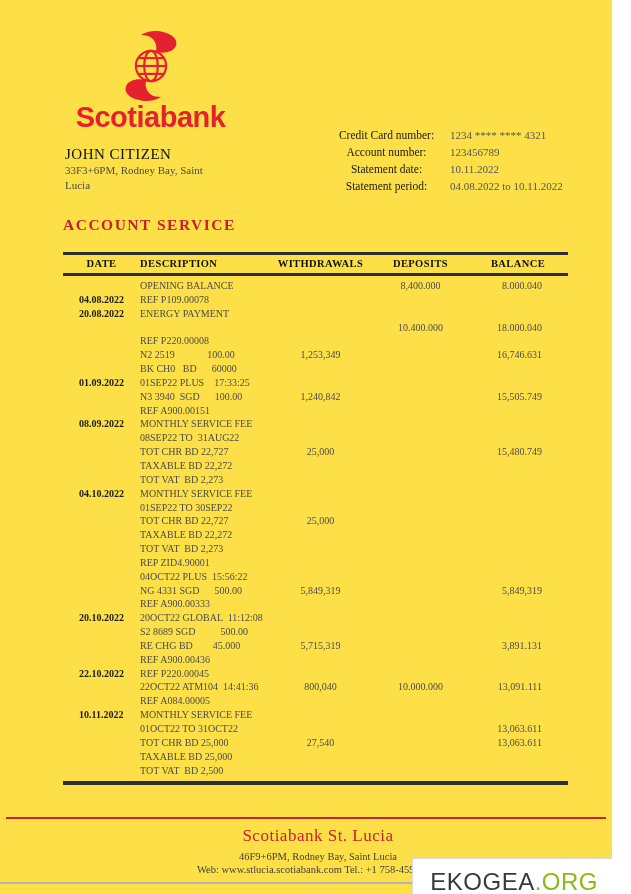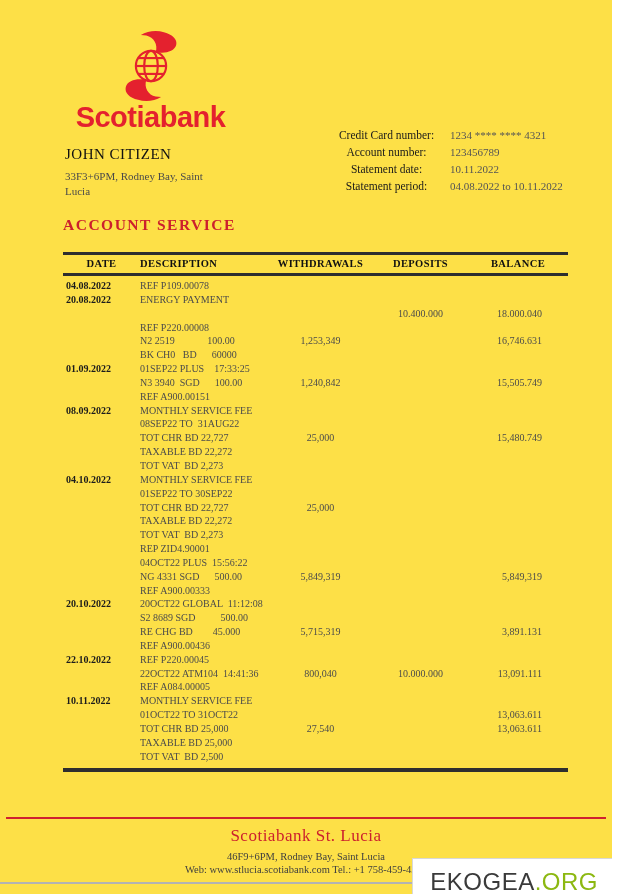--- a/index.html
+++ b/index.html
@@ -10,21 +10,21 @@
   
   .logo-block{position:absolute;left:58px;top:30px;width:185px;text-align:center;}
   .logo-icon{width:72px;height:72px;margin:0 auto;display:block;}
   .logo-word{
     font-family:"Liberation Sans", sans-serif;font-weight:bold;
     font-size:29px;letter-spacing:-0.5px;color:#e4212e;line-height:1.05;
   }
   
   .customer{position:absolute;left:65px;top:146px;width:200px;}
   .cust-name{font-size:15px;letter-spacing:0.5px;color:#111;}
-  .cust-addr{font-size:11px;color:#4a4a4a;line-height:1.35;margin-top:6px;width:160px;}
+  .cust-addr{font-size:11px;color:#4a4a4a;line-height:1.35;width:160px;}
   
   .acct-info{position:absolute;left:323px;top:127px;width:250px;}
   .ai-row{display:flex;line-height:17px;}
   .ai-label{width:127px;font-weight:normal;font-size:11.5px;color:#1a1a1a;text-align:center;}
   .ai-value{font-size:11px;color:#555;}
   
   .summary-title{
     position:absolute;left:63px;top:216px;font-size:15.5px;font-weight:bold;
     letter-spacing:1.5px;color:#cc1f2d;
   }
@@ -33,27 +33,27 @@
   .thead{
     display:grid;grid-template-columns:77px 128px 105px 95px 100px;
     border-top:3px solid #2e2e2e;border-bottom:3px solid #2e2e2e;
     padding:3px 0 4px 0;font-weight:bold;font-size:10.5px;letter-spacing:0.4px;color:#111;
   }
   .th{text-align:center;}
   .th.h-desc{text-align:left;}
   .tbody{border-bottom:4px solid #2e2e2e;padding:3px 0 4px 0;}
   .tl{display:grid;grid-template-columns:77px 128px 105px 95px 100px;line-height:13.85px;font-size:10px;color:#4b4b4b;}
   .tc{white-space:pre;overflow:visible;}
-  .c-date{font-weight:bold;color:#1c1c1c;padding-left:3px;}
+  .c-date{font-weight:bold;color:#1c1c1c;padding-left:3px;margin-left:13px;}
   .c-desc{}
   .c-wd,.c-dep{text-align:center;}
   .c-bal{text-align:right;padding-right:26px;}
   
   .footer-rule{position:absolute;left:6px;right:6px;top:817px;height:2px;background:#cf2030;}
-  .footer{position:absolute;left:0;top:824px;width:100%;text-align:center;}
+  .footer{position:absolute;left:0;top:824px;width:100%;text-align:center;padding-left:12px;}
   .f-title{font-size:17px;color:#cc1f2d;letter-spacing:0.5px;line-height:1.4;}
   .f-addr{font-size:10.5px;color:#3f3f3f;margin-top:3px;}
   .f-web{font-size:10.5px;color:#3f3f3f;margin-top:2px;}
   .bottom-rule{position:absolute;left:0;top:882px;width:100%;height:2px;background:#b3b3b3;}
   
   .wm-box{
     position:absolute;right:0;top:858px;padding:9px 14px 14px 17px;
     border-left:1px solid #d8d8d8;border-top:1px solid #d8d8d8;background:#ffffff;
   }
   .wm-text{font-family:"Liberation Sans", sans-serif;font-size:24px;letter-spacing:0.5px;}
@@ -109,20 +109,27 @@
   <div class="tbl">
     <div class="thead">
       <div class="th h-date">DATE</div>
       <div class="th h-desc">DESCRIPTION</div>
       <div class="th h-wd">WITHDRAWALS</div>
       <div class="th h-dep">DEPOSITS</div>
       <div class="th h-bal">BALANCE</div>
     </div>
     <div class="tbody">
         <div class="tl">
+          <div class="tc c-date">&nbsp;</div>
+          <div class="tc c-desc">OPENING BALANCE</div>
+          <div class="tc c-wd">&nbsp;</div>
+          <div class="tc c-dep">8,400.000</div>
+          <div class="tc c-bal">8.000.040</div>
+        </div>
+        <div class="tl">
           <div class="tc c-date">04.08.2022</div>
           <div class="tc c-desc">REF P109.00078</div>
           <div class="tc c-wd">&nbsp;</div>
           <div class="tc c-dep">&nbsp;</div>
           <div class="tc c-bal">&nbsp;</div>
         </div>
         <div class="tl">
           <div class="tc c-date">20.08.2022</div>
           <div class="tc c-desc">ENERGY PAYMENT</div>
           <div class="tc c-wd">&nbsp;</div>

